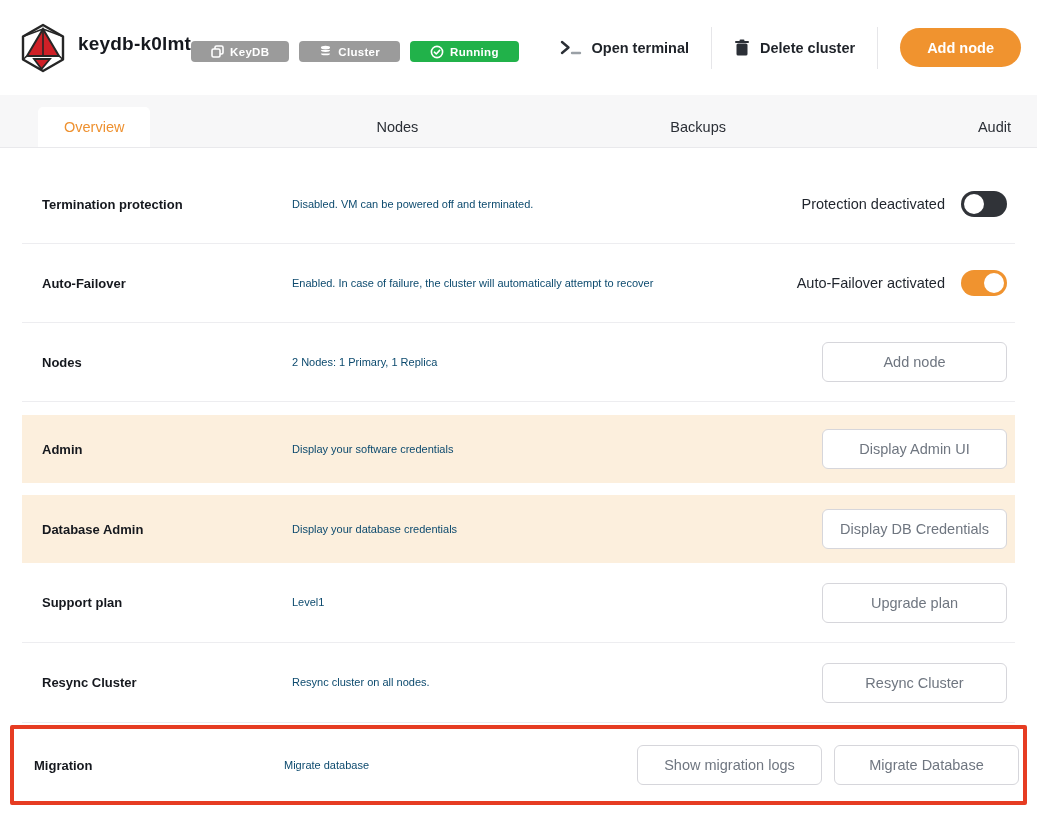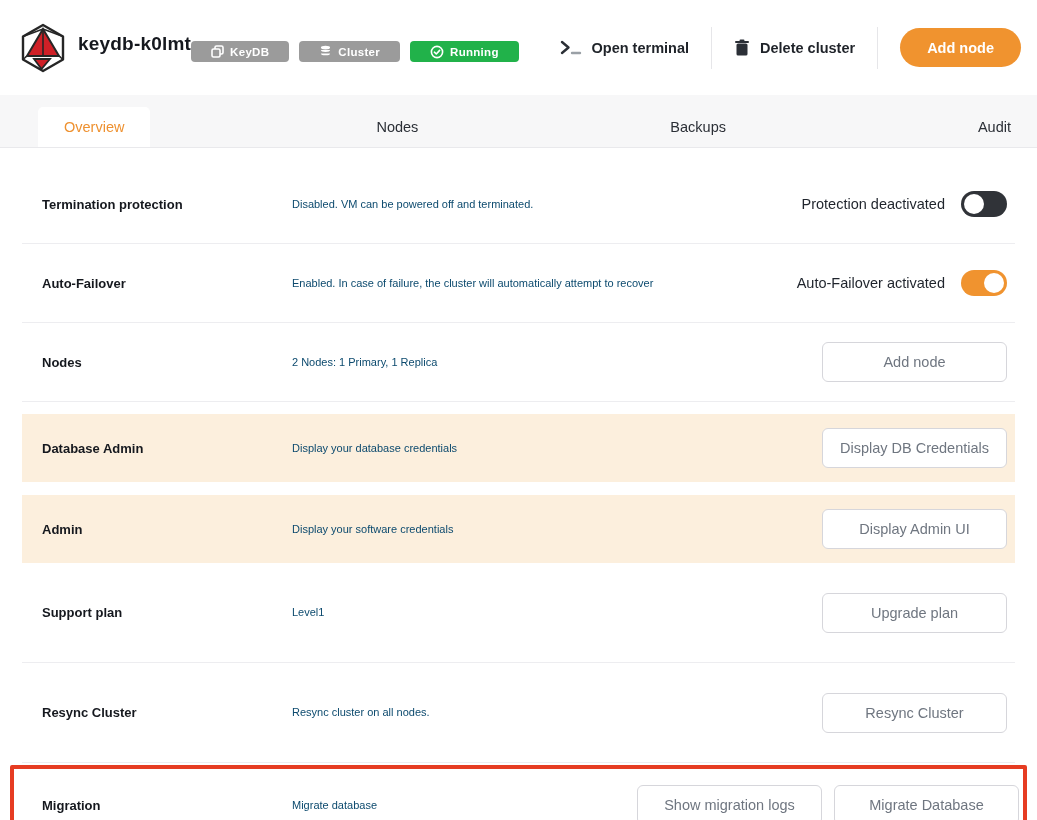--- a/index.html
+++ b/index.html
@@ -35,21 +35,21 @@
             display:flex; align-items:flex-end; padding-left:38px;justify-content:space-between; }
   .tab { height:40px; display:flex; align-items:center; padding:0 26px; font-size:14.5px;
          color:#2b2f36; cursor:pointer; }
   .tab.active { background:#fff; color:#ee9130; border-radius:5px 5px 0 0; }
 
   
   .content { padding-top:17px; }
   .row { margin:0 22px; height:79px; display:flex; align-items:center;
          padding:0 8px 0 20px; }
   .row.bordered { border-bottom:1px solid #ededf0; }
-  .row.tall { height:100px; }
+  .row.tall { height:80px; }
   .row-label { width:250px; min-width:250px; font-weight:bold; font-size:13px; color:#15181e; }
   .row-desc { flex:1; max-width:450px; font-size:11px; color:#0c4a6e; line-height:1.3; }
   .row-right { margin-left:auto; display:flex; align-items:center; gap:16px; }
   .control-label { font-size:14.5px; color:#1f242c; white-space:nowrap; }
 
   .toggle { width:46px; height:26px; border-radius:13px; position:relative; cursor:pointer; flex:0 0 auto; }
   .toggle.off { background:#303338; }
   .toggle.on  { background:#f0932f; }
   .knob { width:20px; height:20px; border-radius:50%; background:#fff; position:absolute; top:3px; }
   .toggle.off .knob { left:3px; }
@@ -57,21 +57,21 @@
 
   .btn-outline { min-width:185px; height:40px; border:1px solid #d6d6db; border-radius:6px;
                  background:#fff; color:#6f7680; font-size:14.5px; cursor:pointer;
                  font-family:inherit; padding:0 14px; }
 
   .row.highlight { background:#fcefdd; height:68px; }
   .row.highlight.first { margin-top:12px; }
   .row.highlight.second { margin-top:13px; }
 
   .migration-box { margin:2px 10px 0; border:4px solid #e63c22; border-radius:2px; background:#fff; }
-  .migration-box .row { margin:0; height:72px; padding:0 4px 0 28px;justify-content:space-between; }
+  .migration-box .row { margin:0; height:72px; padding:0 4px 0 20px;justify-content:space-between; }
   .dual-btns { display:flex; gap:12px; }
 
   svg { display:block; }
 </style>
 </head>
 <body>
 
 <div class="header">
   <div class="logo-wrap">
     <svg width="46" height="50" viewBox="0 0 46 50">
@@ -177,33 +177,33 @@
   </div>
 
   <div class="row bordered">
     <div class="row-label">Nodes</div>
     <div class="row-desc">2 Nodes: 1 Primary, 1 Replica</div>
     <div class="row-right">
       <button class="btn-outline">Add node</button>
     </div>
   </div>
 
+  <div class="row highlight second">
+    <div class="row-label">Admin</div>
+    <div class="row-desc">Display your software credentials</div>
+    <div class="row-right">
+      <button class="btn-outline">Display Admin UI</button>
+    </div>
+  </div>
+
   <div class="row highlight first">
     <div class="row-label">Database Admin</div>
     <div class="row-desc">Display your database credentials</div>
     <div class="row-right">
       <button class="btn-outline">Display DB Credentials</button>
-    </div>
-  </div>
-
-  <div class="row highlight second">
-    <div class="row-label">Admin</div>
-    <div class="row-desc">Display your software credentials</div>
-    <div class="row-right">
-      <button class="btn-outline">Display Admin UI</button>
     </div>
   </div>
 
   <div class="row bordered tall">
     <div class="row-label">Support plan</div>
     <div class="row-desc">Level1</div>
     <div class="row-right">
       <button class="btn-outline">Upgrade plan</button>
     </div>
   </div>

